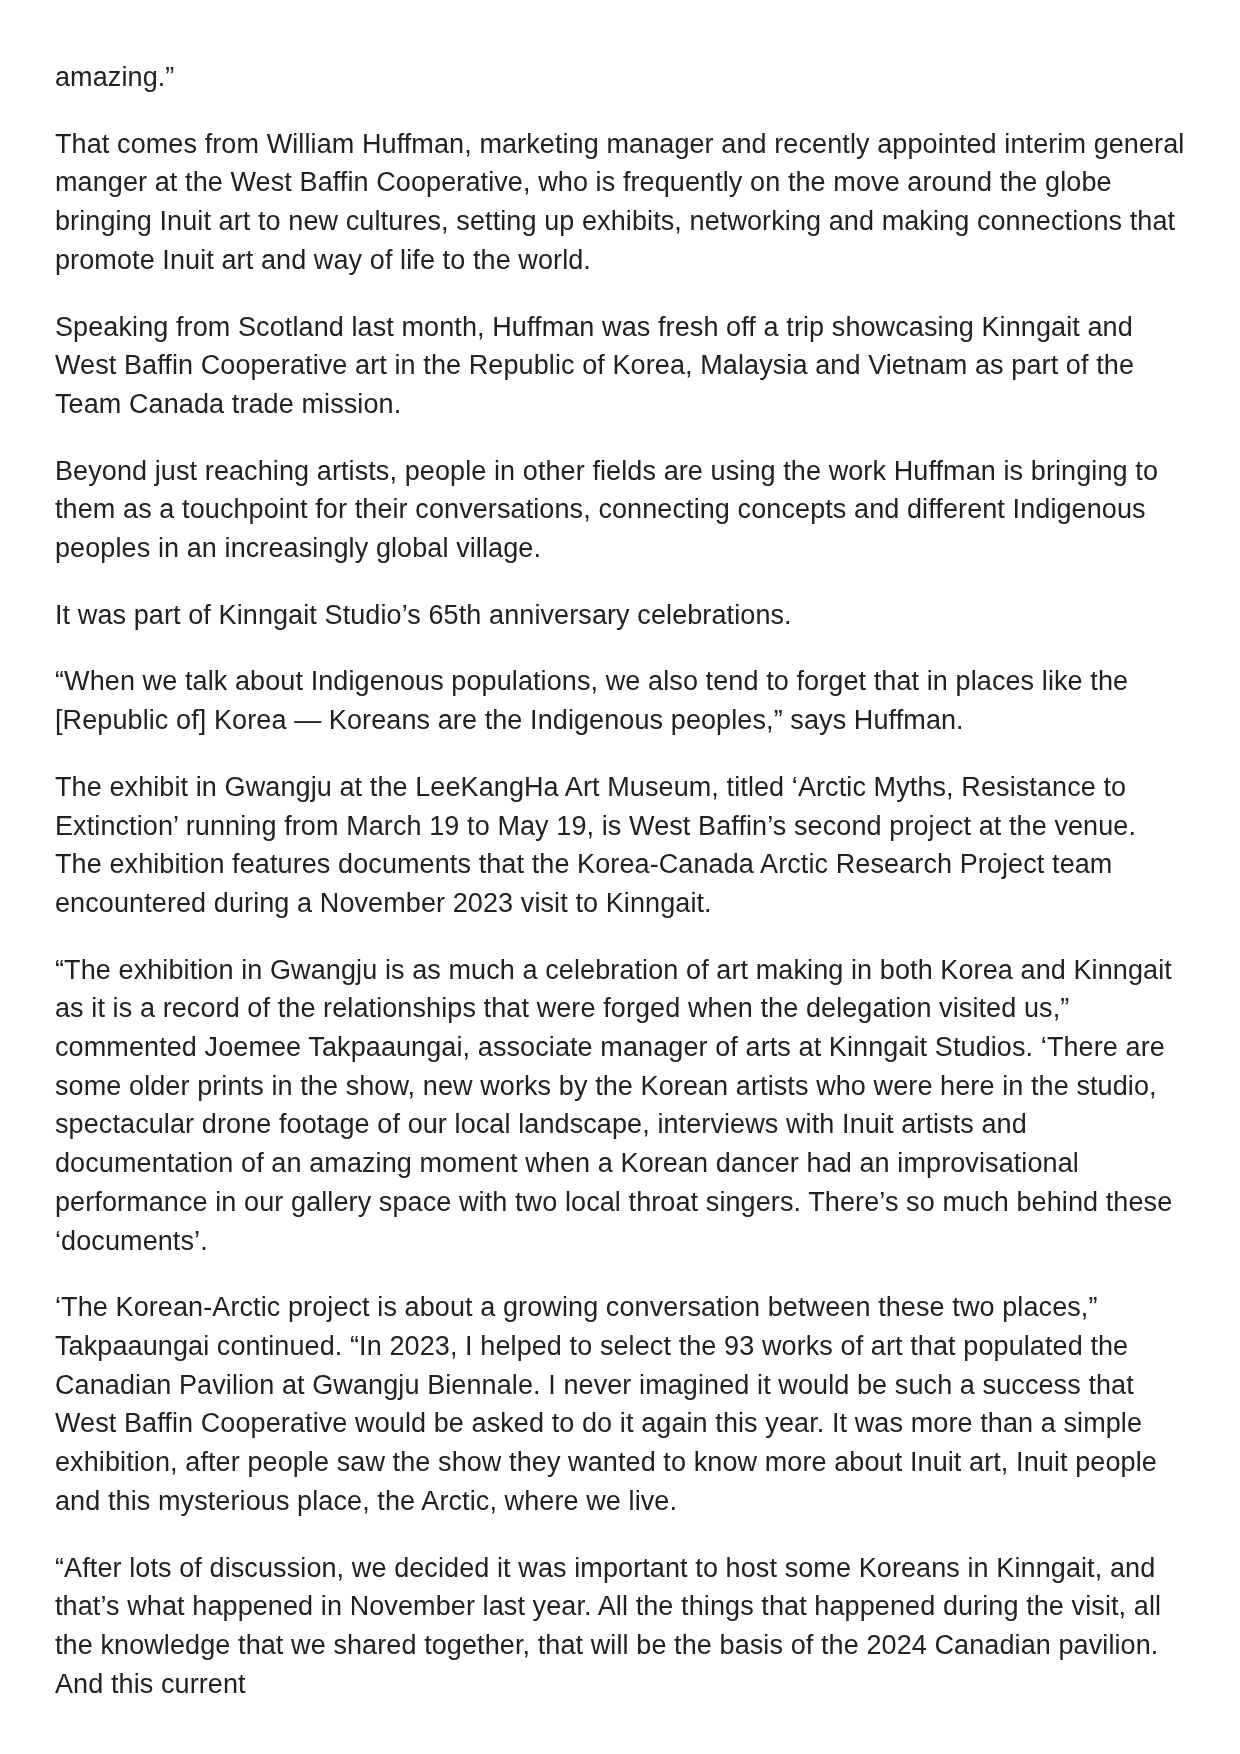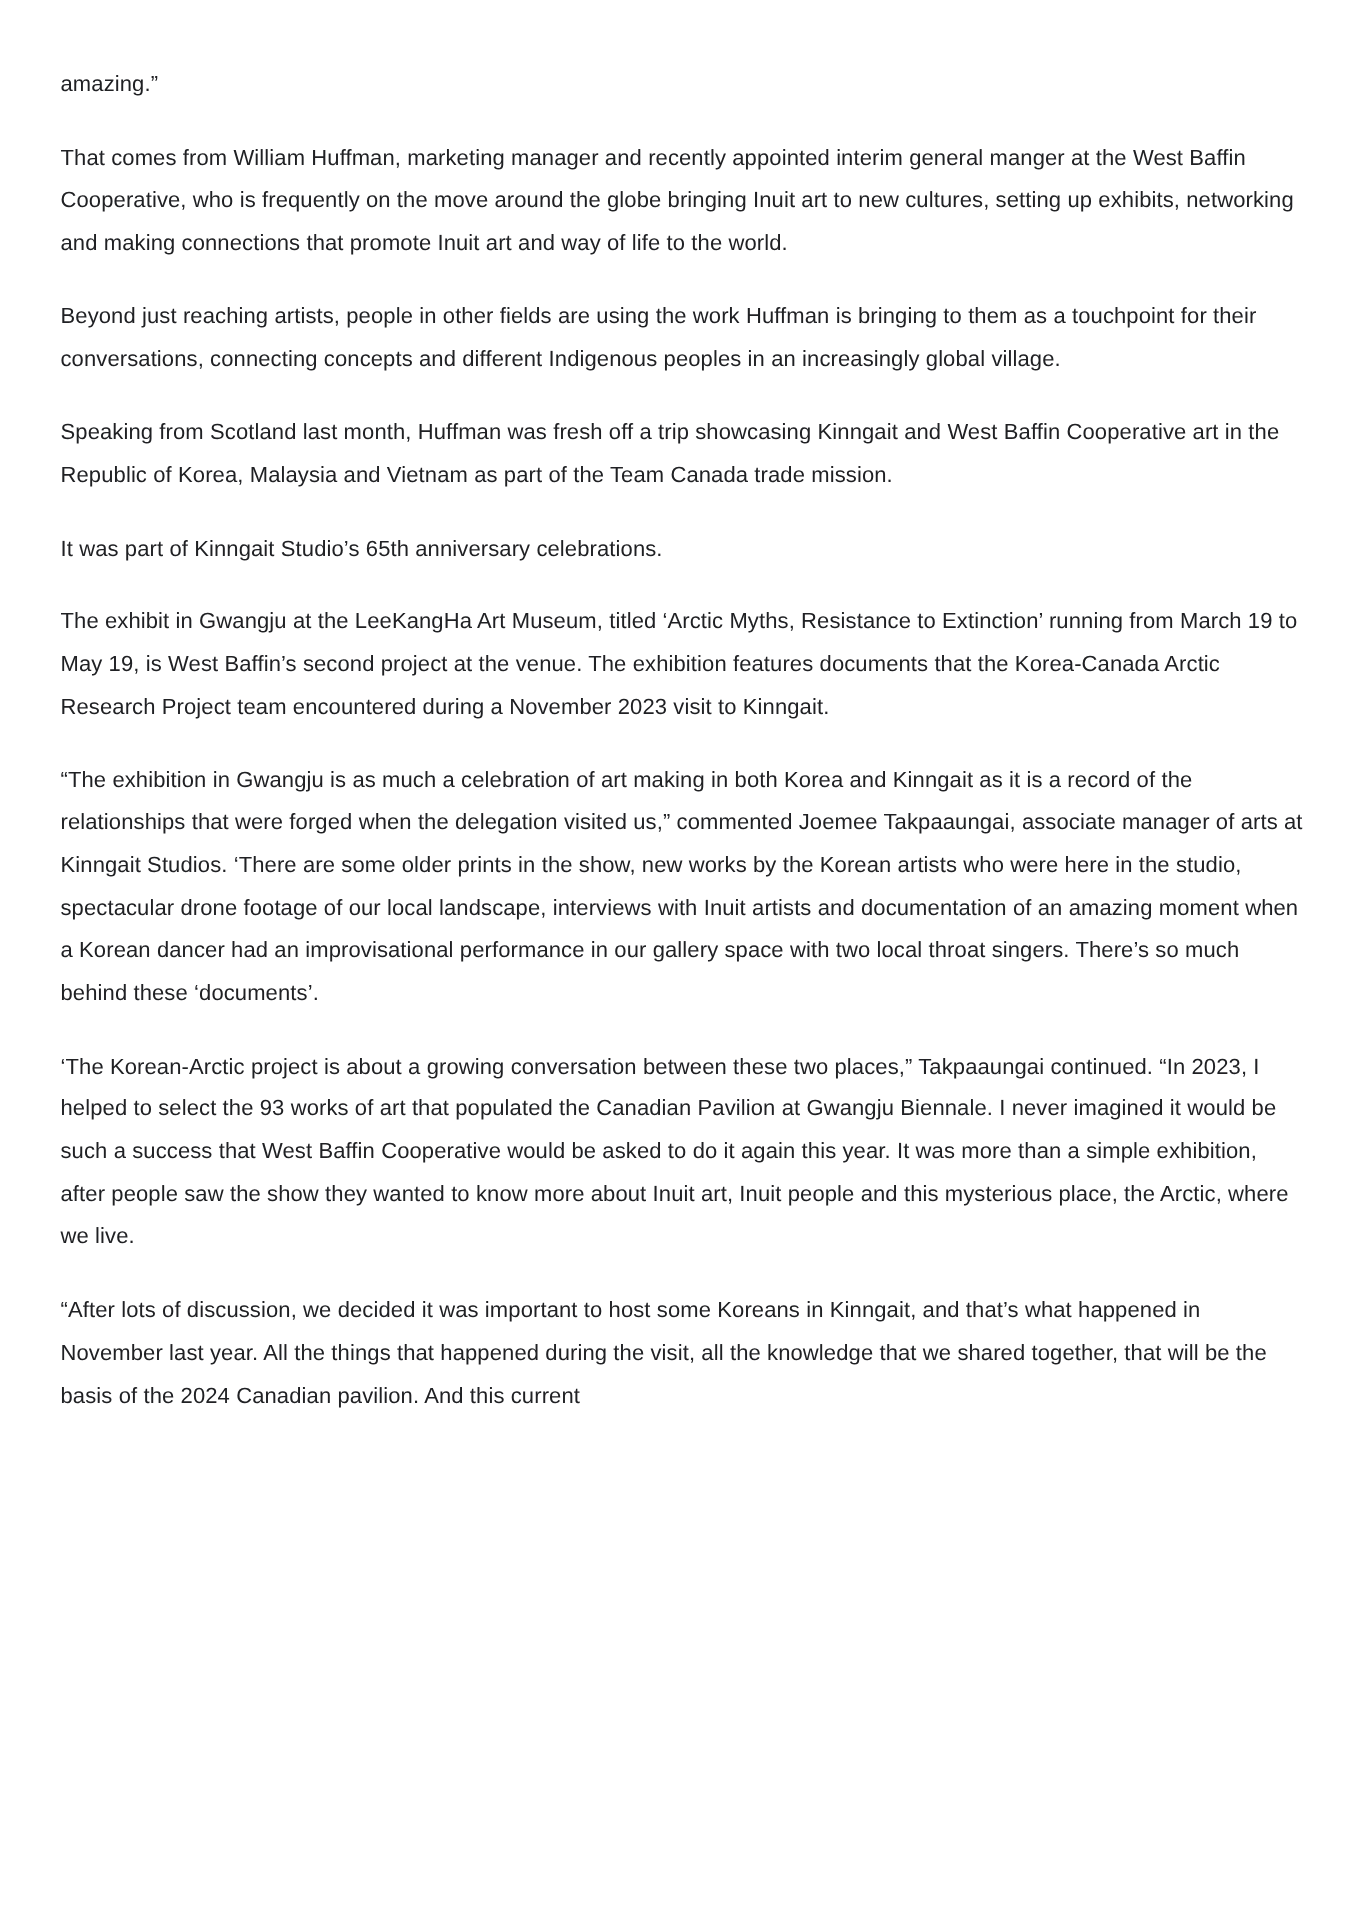--- a/index.html
+++ b/index.html
@@ -14,36 +14,37 @@
     background: #ffffff;
     overflow: hidden;
   }
   .article {
     box-sizing: border-box;
     padding: 58px 53px 0 55px;
   }
   .article p {
     margin: 0 0 28px 0;
     font-family: "Liberation Sans", sans-serif;
-    font-size: 20px;
+    font-size: 27px;
     line-height: 38.7px;
     letter-spacing: 0.1px;
     color: #202124;
     font-weight: 400;
     text-align: left;
   }
 </style>
 </head>
 <body>
 
 <div class="page">
   <div class="article">
     <p>amazing.”</p>
     <p>That comes from William Huffman, marketing manager and recently appointed interim general manger at the West Baffin Cooperative, who is frequently on the move around the globe bringing Inuit art to new cultures, setting up exhibits, networking and making connections that promote Inuit art and way of life to the world.</p>
+    <p>Speaking from Scotland last month, Huffman was fresh off a trip showcasing Kinngait and West Baffin Cooperative art in the Republic of Korea, Malaysia and Vietnam as part of the Team Canada trade mission.</p>
     <p>Beyond just reaching artists, people in other fields are using the work Huffman is bringing to them as a touchpoint for their conversations, connecting concepts and different Indigenous peoples in an increasingly global village.</p>
-    <p>Speaking from Scotland last month, Huffman was fresh off a trip showcasing Kinngait and West Baffin Cooperative art in the Republic of Korea, Malaysia and Vietnam as part of the Team Canada trade mission.</p>
     <p>It was part of Kinngait Studio’s 65th anniversary celebrations.</p>
+    <p>“When we talk about Indigenous populations, we also tend to forget that in places like the [Republic of] Korea — Koreans are the Indigenous peoples,” says Huffman.</p>
     <p>The exhibit in Gwangju at the LeeKangHa Art Museum, titled ‘Arctic Myths, Resistance to Extinction’ running from March 19 to May 19, is West Baffin’s second project at the venue. The exhibition features documents that the Korea-Canada Arctic Research Project team encountered during a November 2023 visit to Kinngait.</p>
     <p>“The exhibition in Gwangju is as much a celebration of art making in both Korea and Kinngait as it is a record of the relationships that were forged when the delegation visited us,” commented Joemee Takpaaungai, associate manager of arts at Kinngait Studios. ‘There are some older prints in the show, new works by the Korean artists who were here in the studio, spectacular drone footage of our local landscape, interviews with Inuit artists and documentation of an amazing moment when a Korean dancer had an improvisational performance in our gallery space with two local throat singers. There’s so much behind these ‘documents’.</p>
     <p>‘The Korean-Arctic project is about a growing conversation between these two places,” Takpaaungai continued. “In 2023, I helped to select the 93 works of art that populated the Canadian Pavilion at Gwangju Biennale. I never imagined it would be such a success that West Baffin Cooperative would be asked to do it again this year. It was more than a simple exhibition, after people saw the show they wanted to know more about Inuit art, Inuit people and this mysterious place, the Arctic, where we live.</p>
     <p>“After lots of discussion, we decided it was important to host some Koreans in Kinngait, and that’s what happened in November last year. All the things that happened during the visit, all the knowledge that we shared together, that will be the basis of the 2024 Canadian pavilion. And this current</p>
   </div>
 </div>
 
 </body></html>

